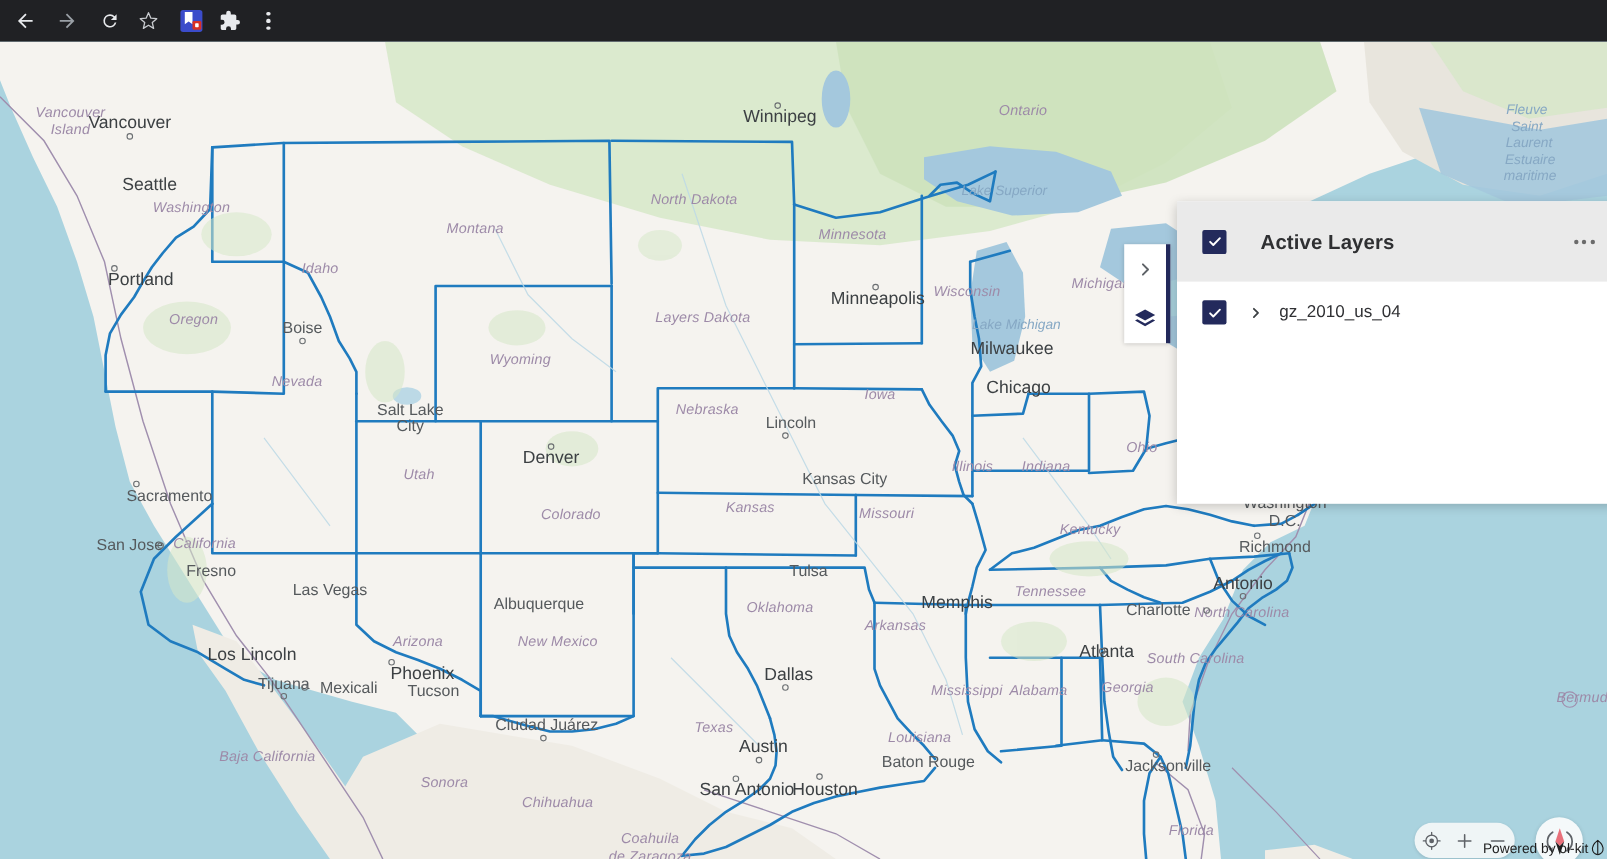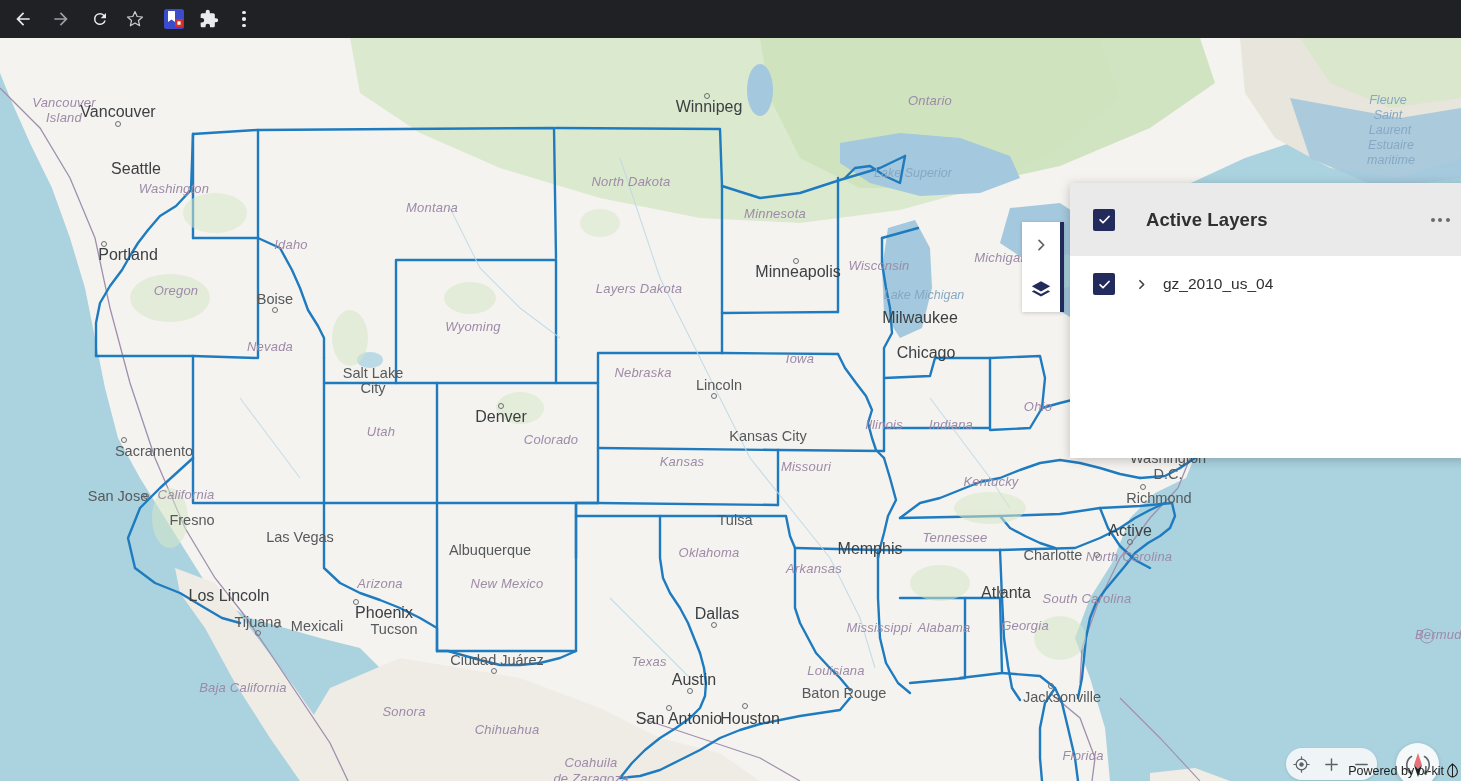--- a/index.html
+++ b/index.html
@@ -437,21 +437,21 @@
 
   <div id="map-labels">
       <div class="maplabel lbl-state" style="left: 174px; top: 150px;">Washington</div>
       <div class="maplabel lbl-state" style="left: 176px; top: 252px;">Oregon</div>
       <div class="maplabel lbl-state" style="left: 291px; top: 206px;">Idaho</div>
       <div class="maplabel lbl-state" style="left: 432px; top: 169px;">Montana</div>
       <div class="maplabel lbl-state" style="left: 473px; top: 288px;">Wyoming</div>
       <div class="maplabel lbl-state" style="left: 270px; top: 308px;">Nevada</div>
       <div class="maplabel lbl-state" style="left: 186px; top: 456px;">California</div>
       <div class="maplabel lbl-state" style="left: 381px; top: 393px;">Utah</div>
-      <div class="maplabel lbl-state" style="left: 519px; top: 401px; margin-left: 32px;">Colorado</div>
+      <div class="maplabel lbl-state" style="left: 519px; top: 429px;">Colorado</div>
       <div class="maplabel lbl-state" style="left: 380px; top: 545px;">Arizona</div>
       <div class="maplabel lbl-state" style="left: 507px; top: 545px;">New Mexico</div>
       <div class="maplabel lbl-state" style="left: 631px; top: 143px;">North Dakota</div>
       <div class="maplabel lbl-state" style="left: 639px; top: 250px;">Layers Dakota</div>
       <div class="maplabel lbl-state" style="left: 643px; top: 334px;">Nebraska</div>
       <div class="maplabel lbl-state" style="left: 682px; top: 423px;">Kansas</div>
       <div class="maplabel lbl-state" style="left: 709px; top: 514px;">Oklahoma</div>
       <div class="maplabel lbl-state" style="left: 649px; top: 623px;">Texas</div>
       <div class="maplabel lbl-state" style="left: 775px; top: 175px;">Minnesota</div>
       <div class="maplabel lbl-state" style="left: 800px; top: 320px;">Iowa</div>
@@ -532,21 +532,21 @@
       <div class="citydot" style="left: 707px; top: 58px;"></div>
       <div class="maplabel lbl-city major" style="left: 798px; top: 234px;">Minneapolis</div>
       <div class="citydot" style="left: 796px; top: 223px;"></div>
       <div class="maplabel lbl-city major" style="left: 920px; top: 280px;">Milwaukee</div>
       <div class="maplabel lbl-city major" style="left: 926px; top: 315px;">Chicago</div>
       <div class="maplabel lbl-city major" style="left: 870px; top: 511px;">Memphis</div>
       <div class="maplabel lbl-city major" style="left: 1006px; top: 555px;">Atlanta</div>
       <div class="citydot" style="left: 1002px; top: 554px;"></div>
       <div class="maplabel lbl-city" style="left: 1053px; top: 517px;">Charlotte</div>
       <div class="citydot" style="left: 1097px; top: 517px;"></div>
-      <div class="maplabel lbl-city major" style="left: 1130px; top: 493px;">Active</div>
+      <div class="maplabel lbl-city major" style="left: 1130px; top: 493px;">Antonio</div>
       <div class="citydot" style="left: 1130px; top: 504px;"></div>
       <div class="maplabel lbl-city" style="left: 1159px; top: 460px;">Richmond</div>
       <div class="citydot" style="left: 1143px; top: 449px;"></div>
       <div class="maplabel lbl-city" style="left: 1168px; top: 420px;">Washington</div>
       <div class="maplabel lbl-city" style="left: 1168px; top: 436px;">D.C.</div>
       <div class="maplabel lbl-city" style="left: 1062px; top: 659px;">Jacksonville</div>
       <div class="citydot" style="left: 1051px; top: 648px;"></div>
     </div>
 
   <div id="side-strip">

